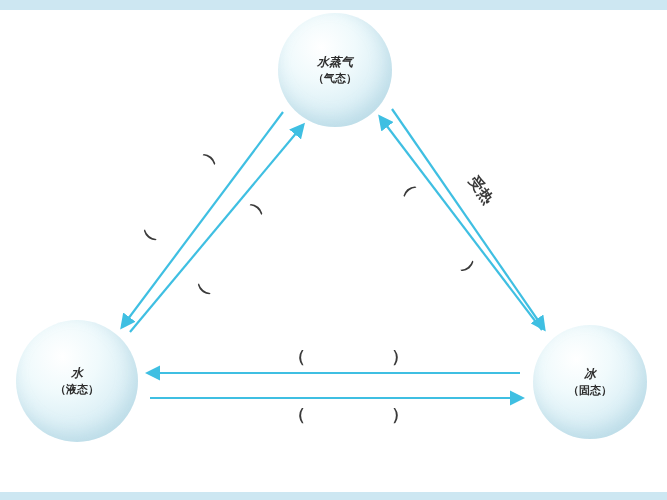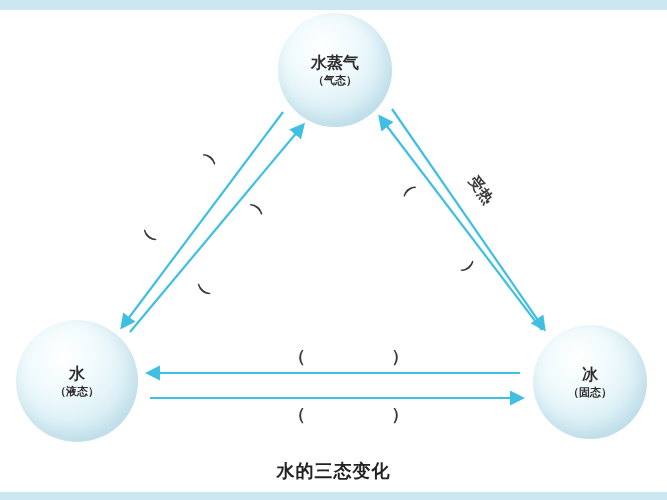--- a/index.html
+++ b/index.html
@@ -26,21 +26,21 @@
     background: radial-gradient(circle at 38% 30%,
                 #ffffff 0%, #f0fafc 32%, #d9eef5 65%, #c6e4ef 100%);
     box-shadow: inset -5px -8px 16px rgba(150, 195, 213, 0.35);
     display: flex;
     flex-direction: column;
     align-items: center;
     justify-content: center;
     color: #2e2e2e;
     text-align: center;
   }
-  .sphere .node-name  { font-size: 16px; font-weight: 700; line-height: 1.35; }
+  .sphere .node-name  { font-size: 12px; font-weight: 700; line-height: 1.35; font-style: italic; }
   .sphere .node-state { font-size: 11px; font-weight: 700; line-height: 1.35; }
 
   .sphere.vapor { left: 278px; top: 13px;  width: 114px; height: 114px; }
   .sphere.water { left: 16px;  top: 320px; width: 122px; height: 122px; }
   .sphere.ice   { left: 533px; top: 325px; width: 114px; height: 114px; }
 
   .arrows-layer {
     position: absolute;
     left: 0; top: 0;
     width: 667px; height: 500px;
@@ -124,15 +124,14 @@
   <div class="sphere water">
     <div class="node-name">水</div>
     <div class="node-state">（液态）</div>
   </div>
 
   <div class="sphere ice">
     <div class="node-name">冰</div>
     <div class="node-state">（固态）</div>
   </div>
 
-  <div class="caption">水的三态变化</div>
 
 </div>
 
 </body></html>

